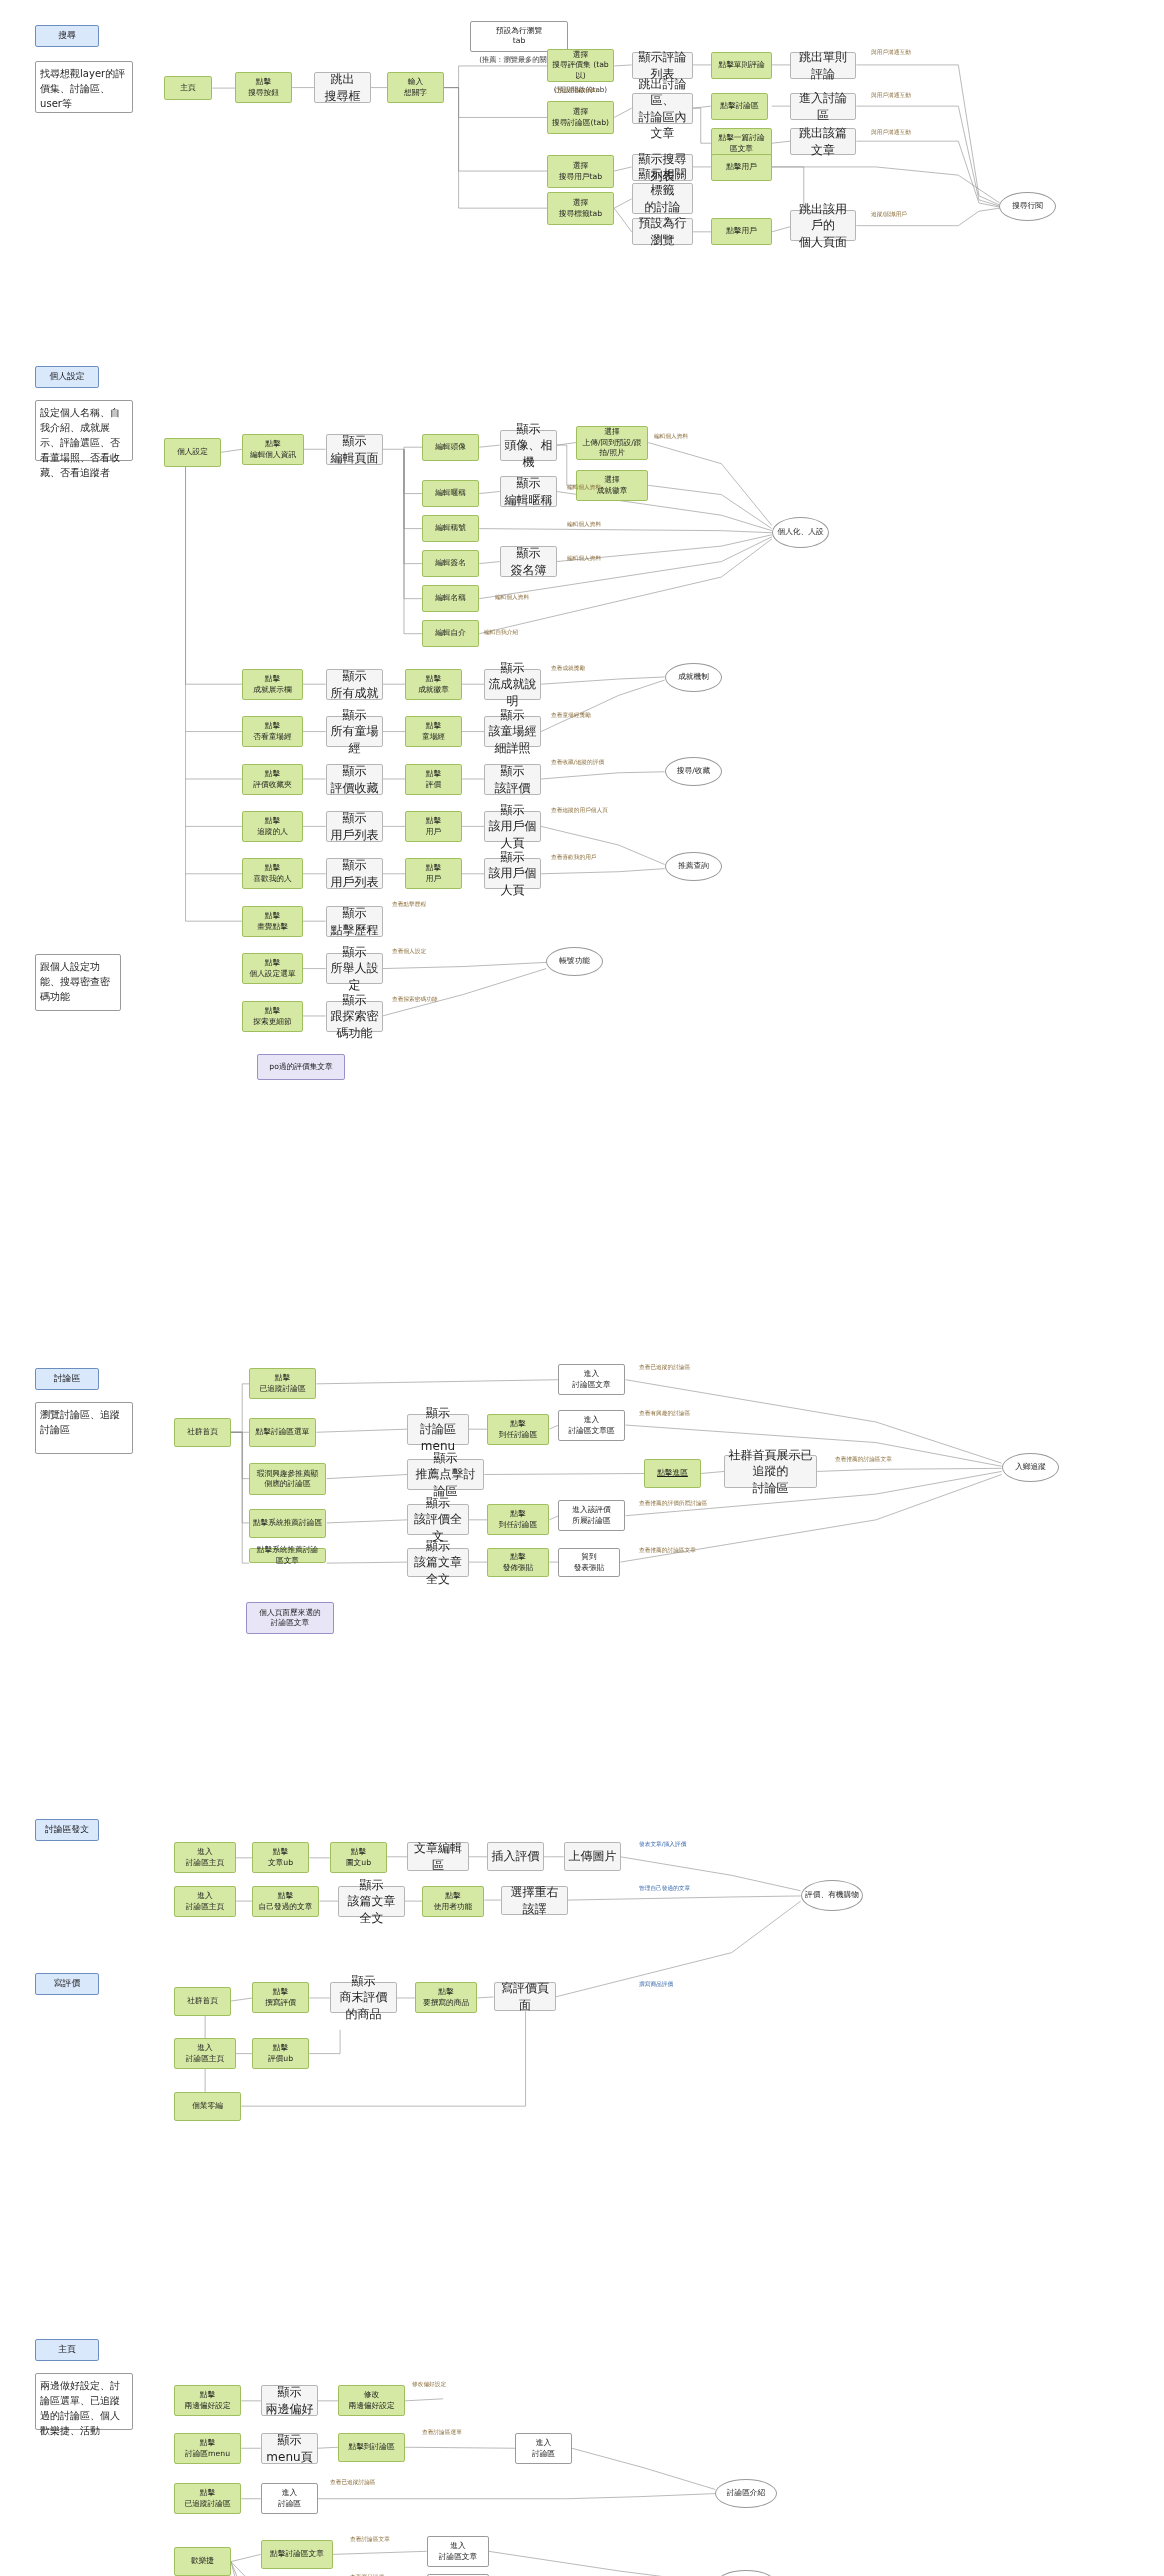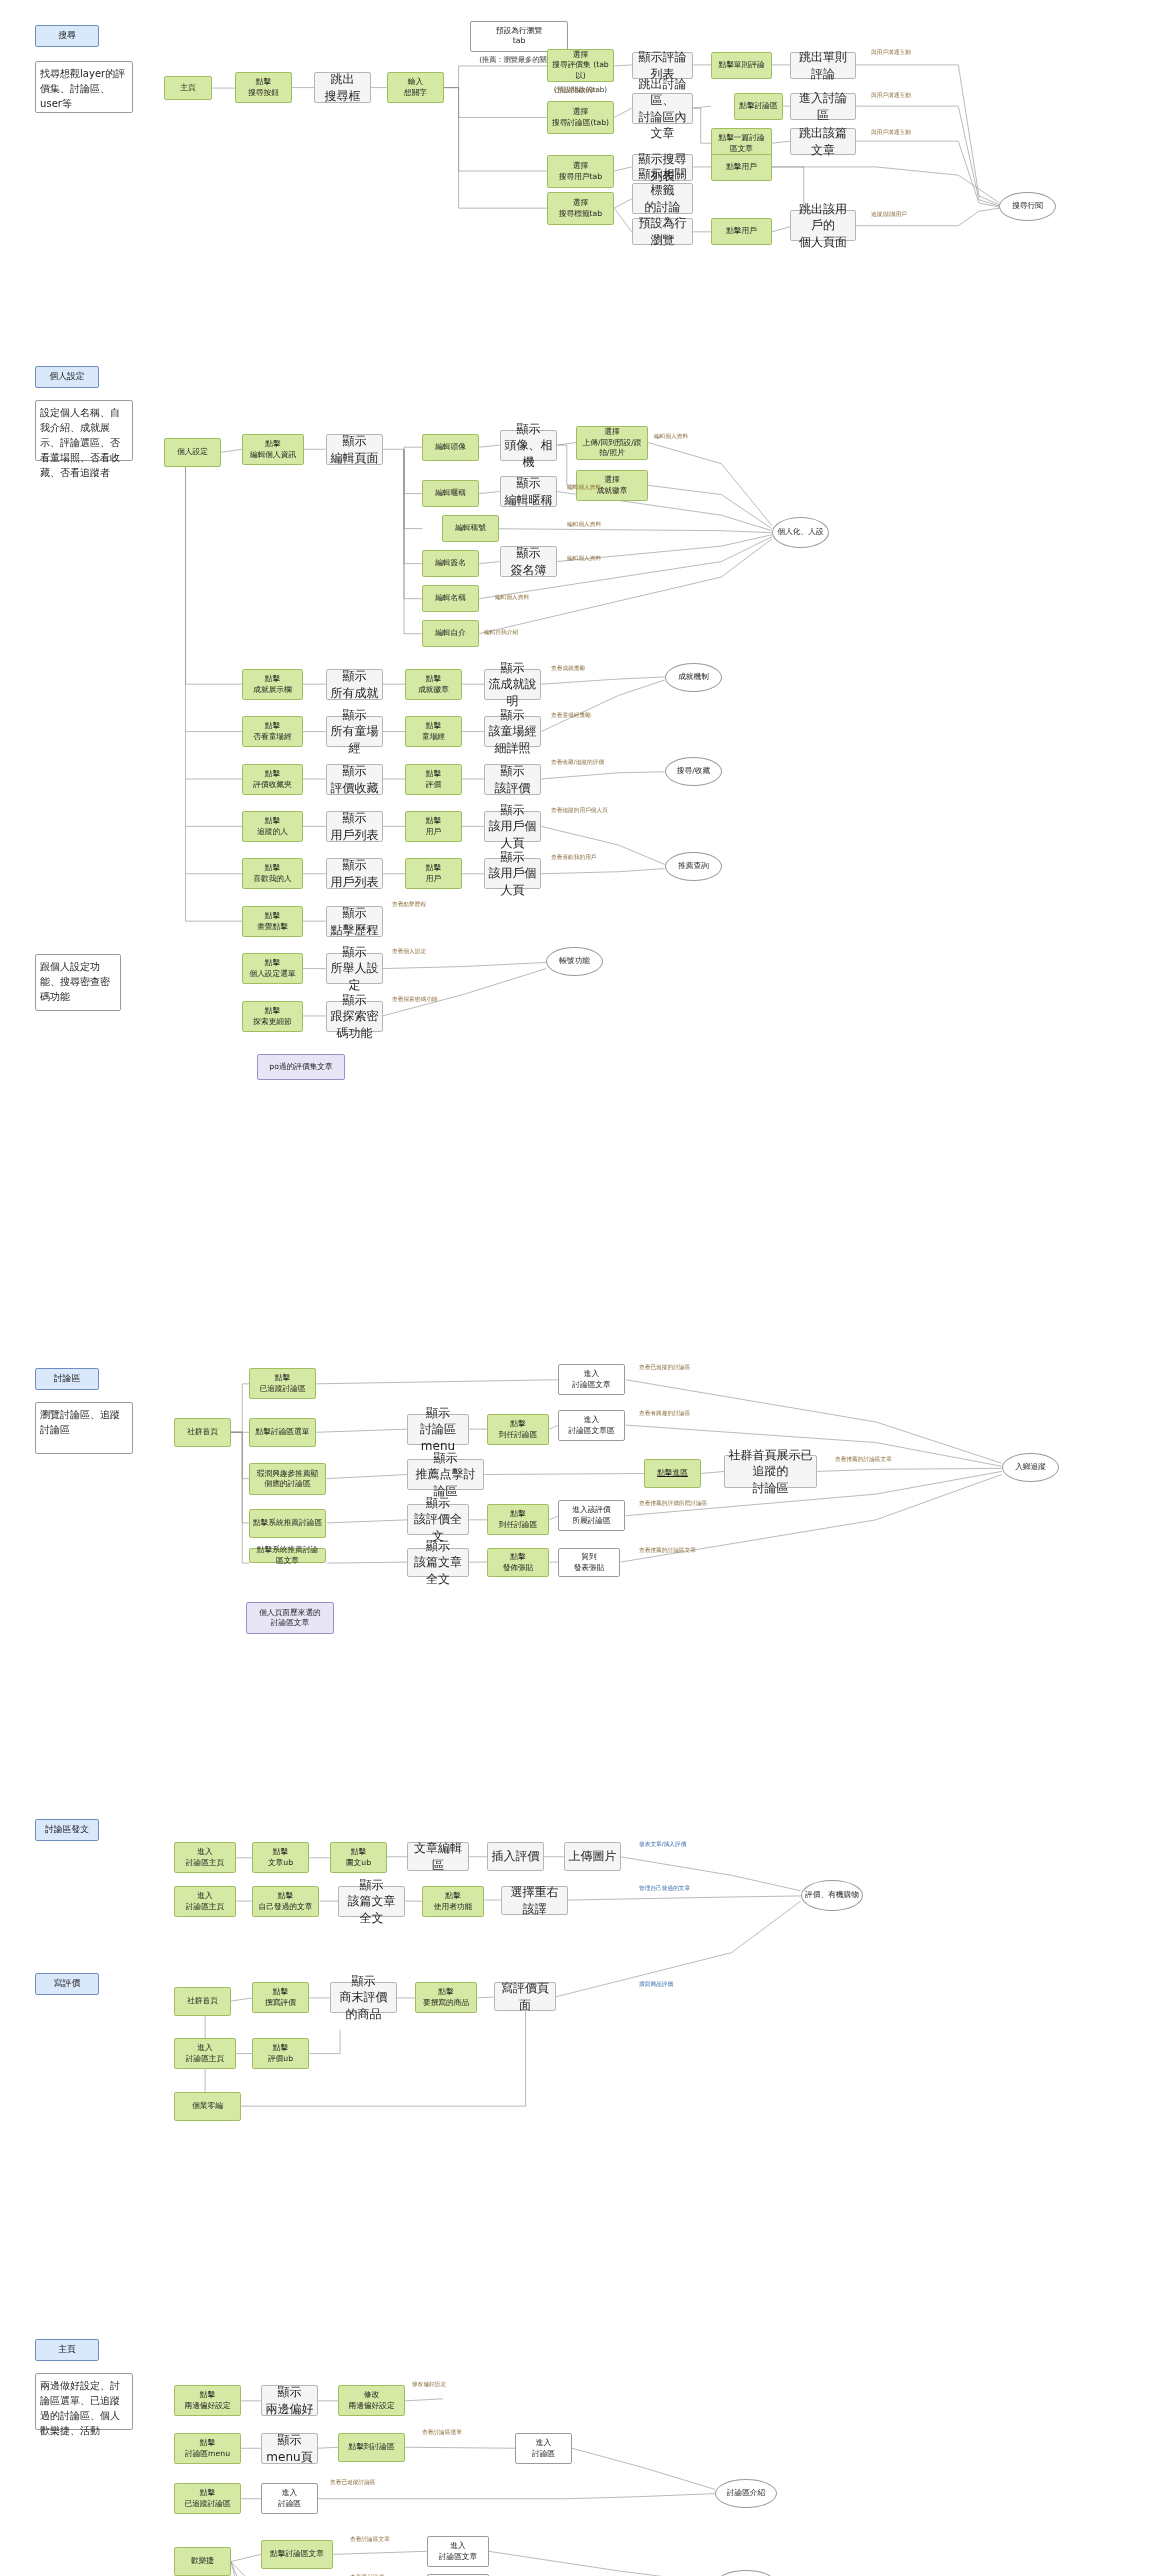--- a/index.html
+++ b/index.html
@@ -291,21 +291,21 @@
       <div class="node n-green" style="left: 547px; top: 49px; width: 67px; height: 33px;">選擇
 搜尋評價集 (tab以)</div>
       <div class="node n-plain" style="left: 547px; top: 85px; width: 67px; height: 10.3px;">(預設開啟的tab)</div>
       <div class="node n-grey" style="left: 632px; top: 52px; width: 61px; height: 27px;">顯示評論列表</div>
       <div class="node n-green" style="left: 711px; top: 52px; width: 61px; height: 27px;">點擊單則評論</div>
       <div class="node n-grey" style="left: 790px; top: 52px; width: 66px; height: 27px;">跳出單則評論</div>
       <div class="node n-green" style="left: 547px; top: 101px; width: 67px; height: 33px;">選擇
 搜尋討論區(tab)</div>
       <div class="node n-grey" style="left: 632px; top: 93px; width: 61px; height: 31px;">跳出討論區、
 討論區內文章</div>
-      <div class="node n-green" style="left: 734px; top: 93px; width: 49px; height: 27px;">點擊討論區</div>
+      <div class="node n-green" style="left: 711px; top: 93px; width: 57px; height: 27px;">點擊討論區</div>
       <div class="node n-grey" style="left: 790px; top: 93px; width: 66px; height: 27px;">進入討論區</div>
       <div class="node n-green" style="left: 711px; top: 128px; width: 61px; height: 31px;">點擊一篇討論
 區文章</div>
       <div class="node n-grey" style="left: 790px; top: 128px; width: 66px; height: 27px;">跳出該篇文章</div>
       <div class="node n-green" style="left: 547px; top: 155px; width: 67px; height: 33px;">選擇
 搜尋用戶tab</div>
       <div class="node n-grey" style="left: 632px; top: 154px; width: 61px; height: 27px;">顯示搜尋列表</div>
       <div class="node n-green" style="left: 711px; top: 154px; width: 61px; height: 27px;">點擊用戶</div>
       <div class="node n-green" style="left: 547px; top: 192px; width: 67px; height: 33px;">選擇
 搜尋標籤tab</div>
@@ -326,21 +326,21 @@
       <div class="node n-green" style="left: 422px; top: 434px; width: 57px; height: 27px;">編輯頭像</div>
       <div class="node n-grey" style="left: 500px; top: 430px; width: 57px; height: 31px;">顯示
 頭像、相機</div>
       <div class="node n-green" style="left: 576px; top: 426px; width: 72px; height: 34px;">選擇
 上傳/回到預設/跟拍/照片</div>
       <div class="node n-green" style="left: 576px; top: 470px; width: 72px; height: 31px;">選擇
 成就徽章</div>
       <div class="node n-green" style="left: 422px; top: 480px; width: 57px; height: 27px;">編輯暱稱</div>
       <div class="node n-grey" style="left: 500px; top: 476px; width: 57px; height: 31px;">顯示
 編輯暱稱</div>
-      <div class="node n-green" style="left: 422px; top: 515px; width: 57px; height: 27px; margin-left: 20px;">編輯稱號</div>
+      <div class="node n-green" style="left: 422px; top: 515px; width: 57px; height: 27px;">編輯稱號</div>
       <div class="node n-green" style="left: 422px; top: 550px; width: 57px; height: 27px;">編輯簽名</div>
       <div class="node n-grey" style="left: 500px; top: 546px; width: 57px; height: 31px;">顯示
 簽名簿</div>
       <div class="node n-green" style="left: 422px; top: 585px; width: 57px; height: 27px;">編輯名稱</div>
       <div class="node n-green" style="left: 422px; top: 620px; width: 57px; height: 27px;">編輯自介</div>
       <div class="node n-ellipse" style="left: 772px; top: 517px; width: 57px; height: 31px;">個人化、人設</div>
       <div class="node n-green" style="left: 242px; top: 669px; width: 61px; height: 31px;">點擊
 成就展示欄</div>
       <div class="node n-grey" style="left: 326px; top: 669px; width: 57px; height: 31px;">顯示
 所有成就</div>

